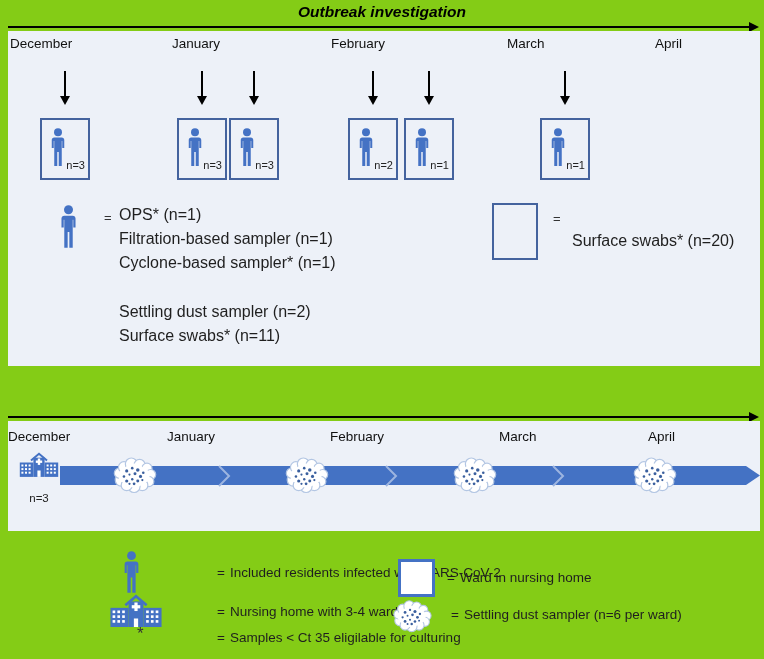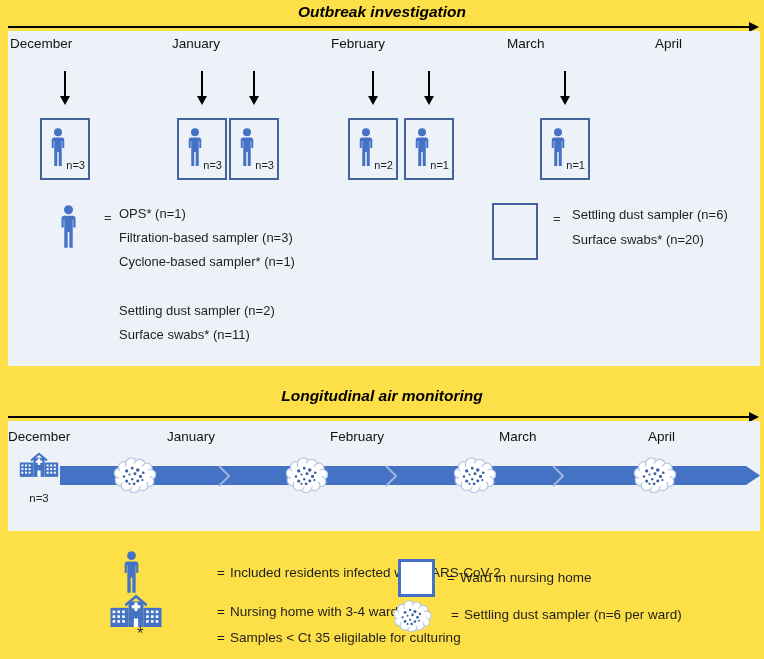--- a/index.html
+++ b/index.html
@@ -1,33 +1,33 @@
 <!DOCTYPE html>
 <html><head>
 <meta charset="utf-8">
 <style>
   html,body{margin:0;padding:0;background:#ffffff;}
-  .canvas{position:relative;width:764px;height:659px;background:#fde047;
+  .canvas{position:relative;width:764px;height:659px;background:#84cc16;
           font-family:"Liberation Sans",sans-serif;color:#1f1f1f;overflow:hidden;}
   .sec-title{position:absolute;left:0;width:764px;text-align:center;
              font-size:15.5px;font-weight:bold;font-style:italic;color:#000;}
   .panel{position:absolute;left:8px;width:752px;background:#edf1f8;}
   .hline{position:absolute;left:8px;width:742px;height:2px;background:#000;}
   .hline .tip{position:absolute;right:-9px;top:-4px;width:0;height:0;
               border-left:10px solid #000;border-top:5px solid transparent;border-bottom:5px solid transparent;}
   .month{position:absolute;font-size:13.5px;color:#111;}
   .varrow{position:absolute;width:2px;height:26px;background:#000;}
   .varrow .tip{position:absolute;left:-4px;bottom:-8px;width:0;height:0;
                border-top:9px solid #000;border-left:5px solid transparent;border-right:5px solid transparent;}
   .sample-box{position:absolute;top:118px;width:50px;height:62px;box-sizing:border-box;
               border:2px solid #44639e;background:#edf1f8;}
   .sample-box svg{position:absolute;left:6px;top:8px;}
   .n-label{position:absolute;right:3px;bottom:7px;font-size:11px;color:#222;}
   .eq{position:absolute;font-size:13px;color:#333;}
-  .leg-line{position:absolute;font-size:13px;color:#1f1f1f;white-space:nowrap;}
+  .leg-line{position:absolute;font-size:16px;color:#1f1f1f;white-space:nowrap;}
   .empty-box{position:absolute;box-sizing:border-box;border:2px solid #44639e;background:#edf1f8;}
   .bar{position:absolute;left:60px;top:466px;width:700px;height:19px;background:#4472c4;
        clip-path:polygon(0 0,calc(100% - 14px) 0,100% 50%,calc(100% - 14px) 100%,0 100%);}
   .chev{position:absolute;top:464px;}
   .cloud{position:absolute;}
   .f-row{position:absolute;display:flex;gap:5px;font-size:13.5px;color:#1f1f1f;white-space:nowrap;}
   .ward-box{position:absolute;left:398px;top:559px;width:37px;height:38px;box-sizing:border-box;
             border:3px solid #4472c4;background:#fff;}
   .asterisk{position:absolute;font-size:17px;color:#333;}
   svg .fill-accent{fill:#4472c4;}
@@ -178,31 +178,29 @@
         <use href="#person-shape"></use>
       </svg>
     <span class="n-label">n=1</span>
   </div>
 
   <svg style="position:absolute;left:57px;top:205px" width="23" height="45" viewBox="0 0 40 80">
       <use href="#person-shape"></use>
     </svg>
   <span class="eq" style="left:104px;top:210px">=</span>
   <span class="leg-line" style="left:119px;top:206px">OPS* (n=1)</span>
-  <span class="leg-line" style="left:119px;top:230px">Filtration-based sampler (n=3)</span>
+  <span class="leg-line" style="left:119px;top:230px">Filtration-based sampler (n=1)</span>
   <span class="leg-line" style="left:119px;top:254px">Cyclone-based sampler* (n=1)</span>
   <span class="leg-line" style="left:119px;top:303px">Settling dust sampler (n=2)</span>
   <span class="leg-line" style="left:119px;top:327px">Surface swabs* (n=11)</span>
 
   <div class="empty-box" style="left:492px;top:203px;width:46px;height:57px"></div>
   <span class="eq" style="left:553px;top:211px">=</span>
-  <span class="leg-line" style="left:572px;top:207px">Settling dust sampler (n=6)</span>
   <span class="leg-line" style="left:572px;top:232px">Surface swabs* (n=20)</span>
 
-  <div class="sec-title" style="top:387px">Longitudinal air monitoring</div>
   <div class="hline" style="top:416px">
       <span class="tip"></span>
     </div>
   <div class="panel" style="top:421px;height:110px"></div>
 
   <span class="month" style="left:8px;top:429px">December</span>
   <span class="month" style="left:167px;top:429px">January</span>
   <span class="month" style="left:330px;top:429px">February</span>
   <span class="month" style="left:499px;top:429px">March</span>
   <span class="month" style="left:648px;top:429px">April</span>

